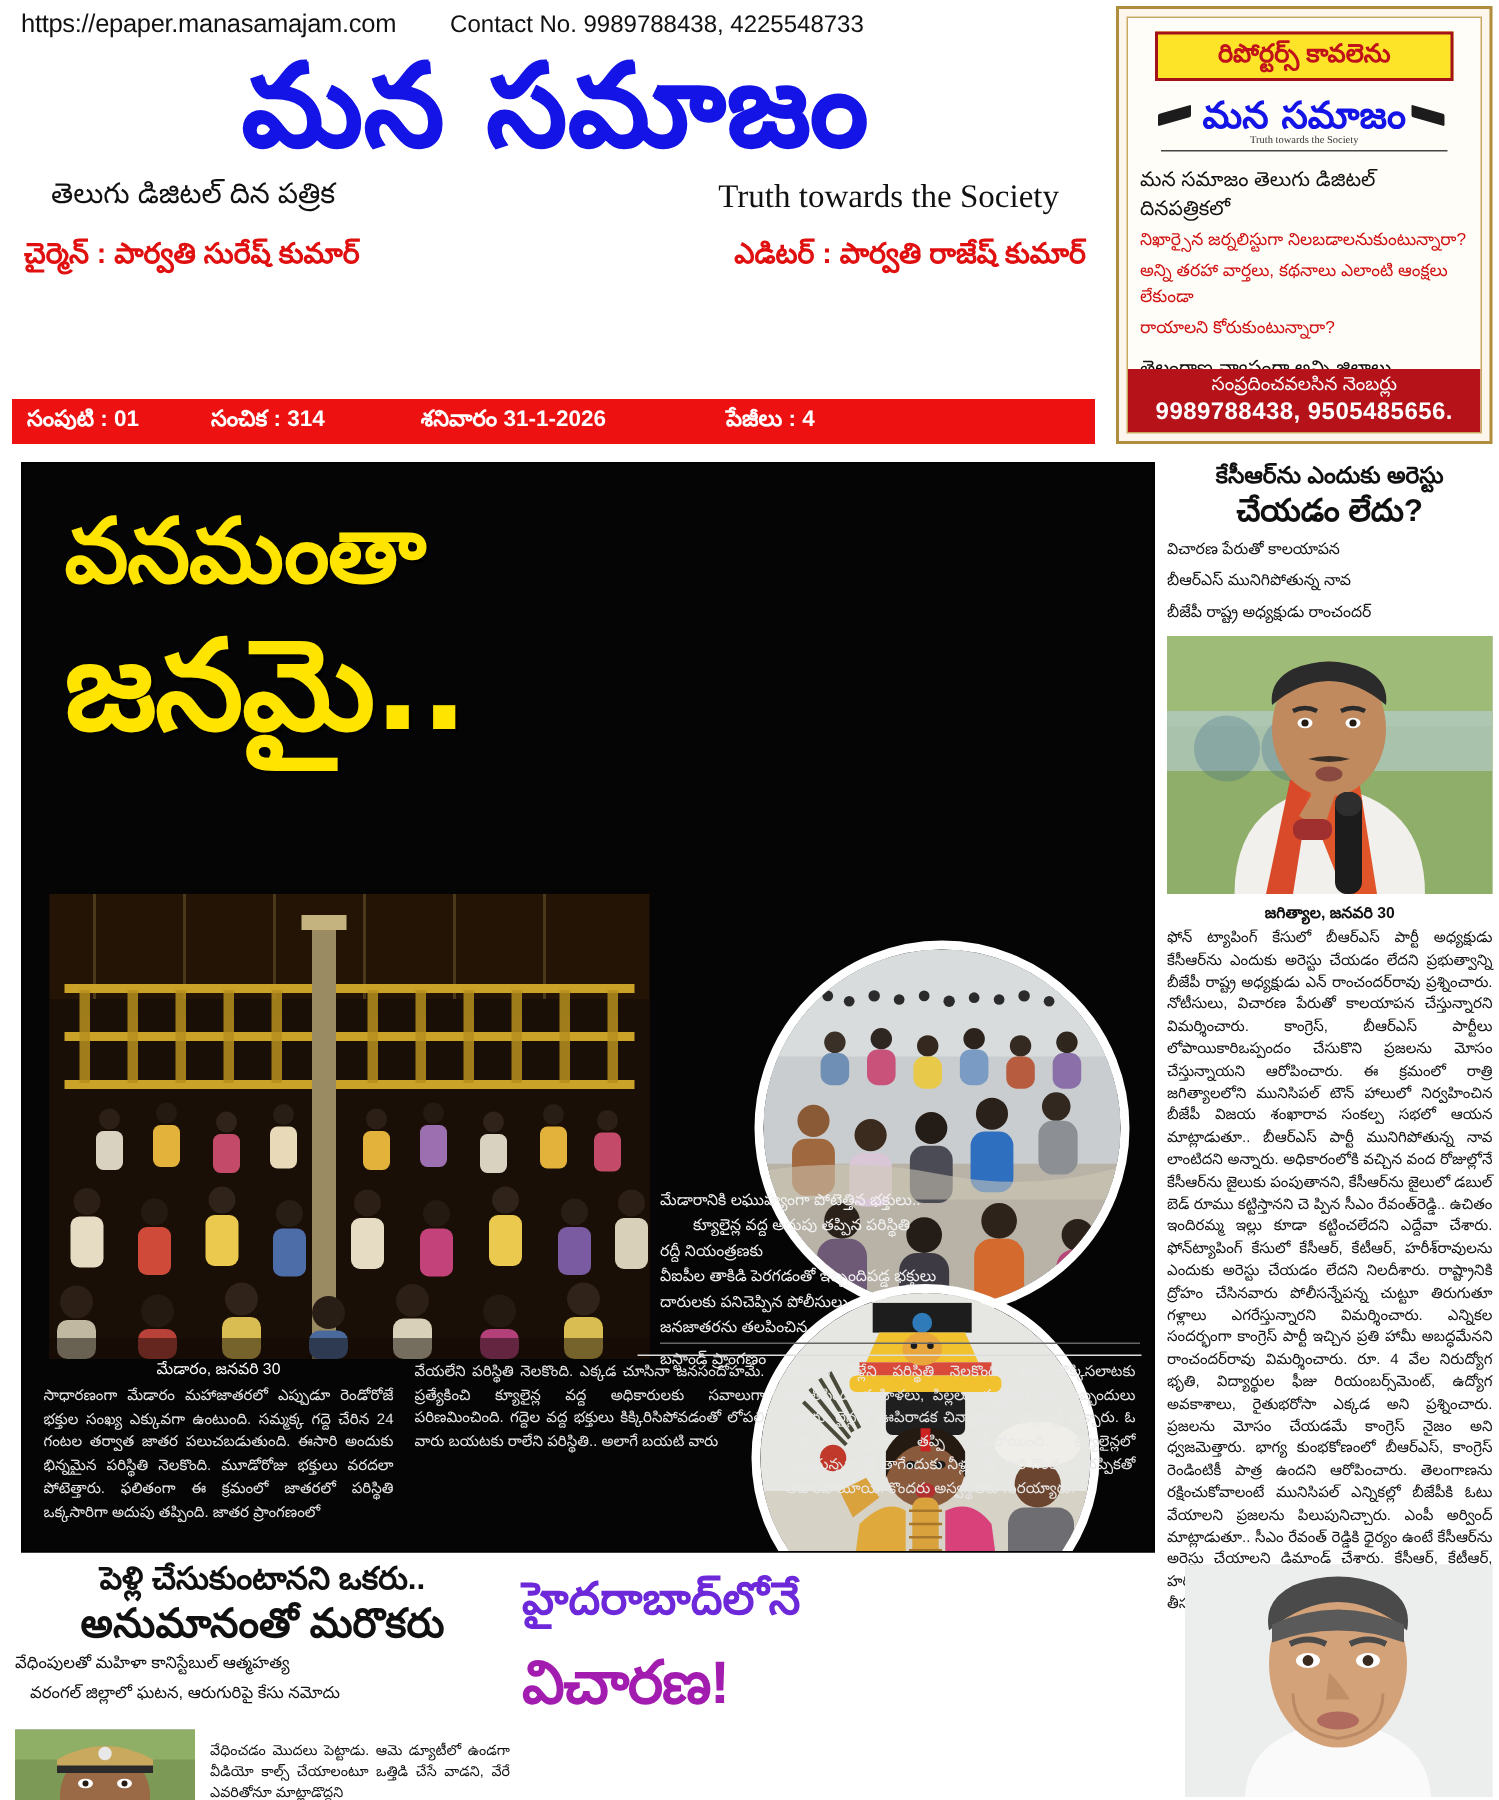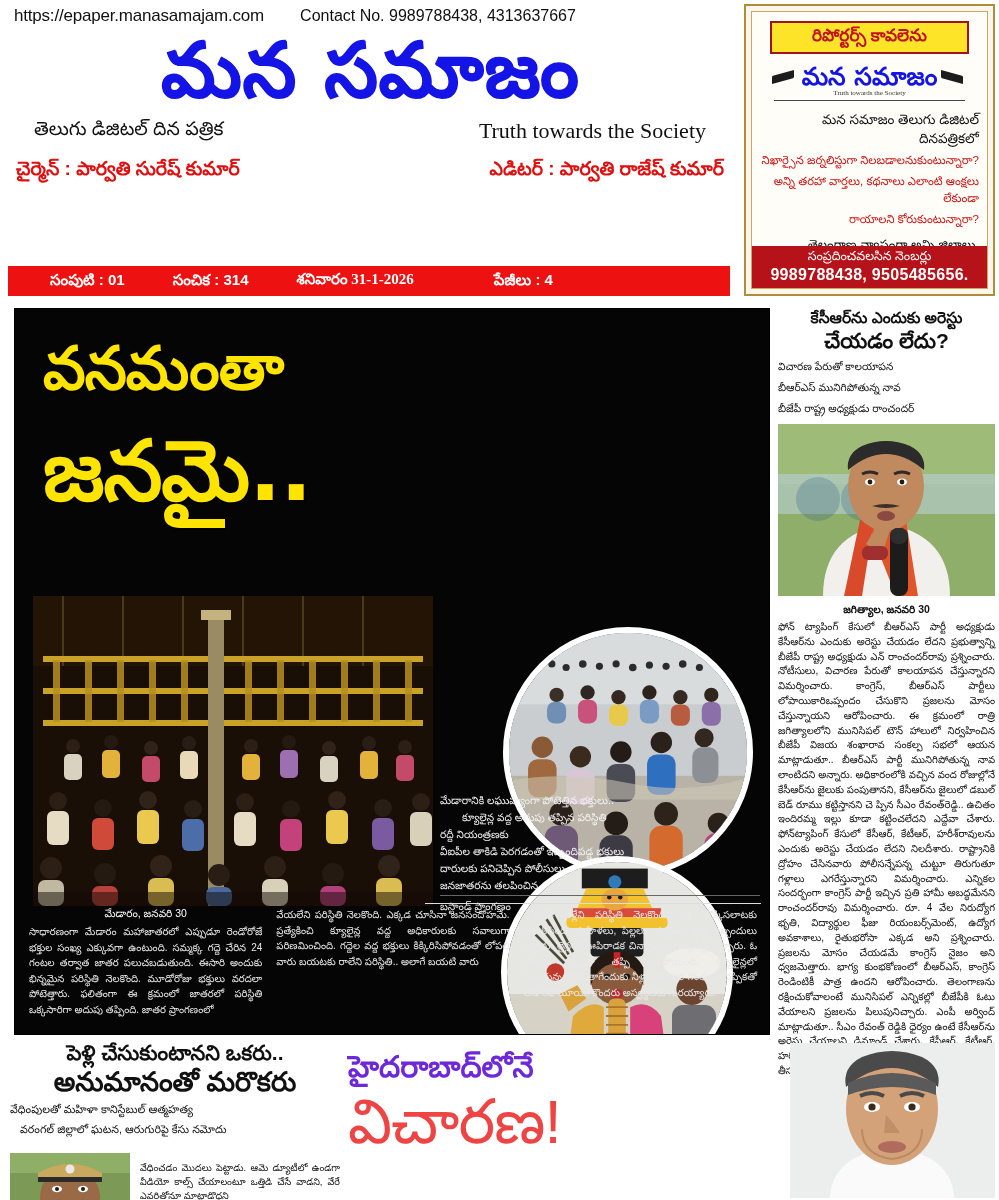--- a/index.html
+++ b/index.html
@@ -25,26 +25,26 @@
   }
   .sub-row { display:flex; justify-content:space-between; padding:0 34px; margin-top:2px; }
   .tagline-te { font-size:19px; color:#111; }
   .tagline-en { font-size:22px; color:#111; font-family:"Liberation Serif", serif; }
   .credit-row { display:flex; justify-content:space-between; padding:0 16px; margin-top:14px; }
   .credit { font-size:19px; font-weight:bold; color:#e01010; }
 
   
   .red-banner {
     position:absolute; left:8px; top:266px; width:722px; height:30px;
-    background:#ee1111; color:#fff; display:flex; align-items:center;padding-left:32px;
+    background:#ee1111; color:#fff; display:flex; align-items:center;
   }
   .rb-item { font-size:15px; font-weight:bold; white-space:nowrap; }
   .rb-1 { margin-left:10px; }
   .rb-2 { margin-left:48px; }
-  .rb-3 { margin-left:48px;font-family:Liberation Serif, serif; }
+  .rb-3 { margin-left:64px; }
   .rb-4 { margin-left:80px; }
 
   
   .ad-box {
     position:absolute; left:744px; top:4px; width:251px; height:292px;
     background:#fdf6ec; border:2px solid #b08d3c;
   }
   .ad-inner { position:absolute; inset:5px; border:1px solid #c9a961; background:#fffdf7; overflow:hidden; }
   .ad-ribbon {
     margin:9px 18px 0 18px; background:#fde428; border:2px solid #a3121a;
@@ -52,21 +52,21 @@
   }
   .ad-ribbon-text { font-size:17px; font-weight:bold; color:#c0121a; }
   .ad-logo-row { display:flex; align-items:center; justify-content:center; margin-top:10px; gap:4px; }
   .pen { width:26px; height:9px; position:relative; }
   .pen::before{ content:""; position:absolute; left:0; top:0; width:22px; height:8px;
     background:#1c1c1c; transform:skewY(-16deg); border-radius:1px;}
   .pen.r::before{ transform:skewY(16deg); }
   .ad-logo { font-family:"DejaVu Sans",sans-serif; font-size:25px; font-weight:bold; color:#1414e6; line-height:26px;}
   .ad-logo-sub { text-align:center; font-size:7px; color:#333; margin-top:-1px; font-family:"Liberation Serif",serif;}
   .ad-rule { height:1px; background:#444; margin:3px 22px 0 22px; }
-  .ad-body { padding:9px 8px 0 8px; text-align:right; }
+  .ad-body { padding:9px 8px 0 8px; text-align:left; }
   .ad-l1 { font-size:13.5px; color:#111; line-height:19px; }
   .ad-l2 { font-size:11.5px; color:#d01010; line-height:17px; margin-top:4px; }
   .ad-l3 { font-size:13px; color:#111; line-height:19px; margin-top:7px; }
   .ad-hl { color:#d01010; }
   .ad-foot {
     position:absolute; left:0; right:0; bottom:0; background:#b5121a; color:#fff;
     text-align:center; padding:3px 0 4px 0;
   }
   .ad-foot-1 { font-size:12.5px; }
   .ad-foot-2 { font-size:16px; font-weight:bold; letter-spacing:0.3px; }
@@ -75,21 +75,21 @@
   .hero {
     position:absolute; left:14px; top:308px; width:756px; height:727px;
     background:#050505; border:1px solid #000; overflow:hidden;
   }
   .hero-h1 {
     position:absolute; left:28px; top:26px; width:470px;
     color:#ffe400; font-size:60px; line-height:66px; font-weight:bold;
     font-family:"DejaVu Sans", sans-serif; letter-spacing:-1px;
     text-shadow:2px 2px 0 #000;
   }
-  .hero-h1 .l2 { font-size:84px; line-height:92px; display:block; margin-top:24px; }
+  .hero-h1 .l2 { font-size:84px; line-height:92px; display:block; margin-top:10px; }
 
   
   .circ { position:absolute; border-radius:50%; border:6px solid #fff; overflow:hidden; }
   .circ-1 { left:488px; top:318px; width:250px; height:250px; }
   .circ-2 { left:486px; top:547px; width:232px; height:232px; }
   .circ-inner { position:absolute; inset:0; }
 
   
   .crowd {
     position:absolute; left:18px; top:287px; width:400px; height:310px;
@@ -124,33 +124,33 @@
   .bl { position:absolute; left:10px; top:0; width:330px; }
   .bl-h1 { text-align:center; font-size:21px; font-weight:bold; color:#111; line-height:26px; }
   .bl-h2 { text-align:center; font-size:27px; font-weight:bold; color:#111; line-height:32px; }
   .bl-sub { font-size:11px; color:#111; line-height:17px; margin-top:3px; }
   .bl-sub.i { padding-left:10px; }
   .bl-photo { position:absolute; left:10px; top:113px; width:120px; height:47px; overflow:hidden; background:#6f8a4a; }
   .bl-text { position:absolute; left:140px; top:121px; width:200px; font-size:9.5px; line-height:14px; color:#111; text-align:justify;}
 
   .bc { position:absolute; left:348px; top:8px; width:420px; }
   .bc-h1 { font-size:30px; font-weight:bold; color:#6d28d9; line-height:38px; }
-  .bc-h2 { font-size:62px; font-weight:normal; color:#ef4444; line-height:72px; letter-spacing:-1px;}
+  .bc-h2 { font-size:40px; font-weight:bold; color:#a21caf; line-height:72px; letter-spacing:-1px;}
 
   .br { position:absolute; left:790px; top:3px; width:205px; height:155px; overflow:hidden; background:#e9eaea;}
 </style>
 </head>
 <body>
 
 <div class="page">
 
   <div class="masthead">
     <div class="top-line">
       <span class="site-url">https://epaper.manasamajam.com</span>
-      <span class="contact-no">Contact No. 9989788438, 4313637667</span>
+      <span class="contact-no">Contact No. 9989788438, 4225548733</span>
     </div>
     <div class="title-block">
       <div class="paper-title">మన సమాజం</div>
     </div>
     <div class="sub-row">
       <span class="tagline-te">తెలుగు డిజిటల్ దిన పత్రిక</span>
       <span class="tagline-en">Truth towards the Society</span>
     </div>
     <div class="credit-row">
       <span class="credit">చైర్మెన్ : పార్వతి సురేష్ కుమార్</span>

